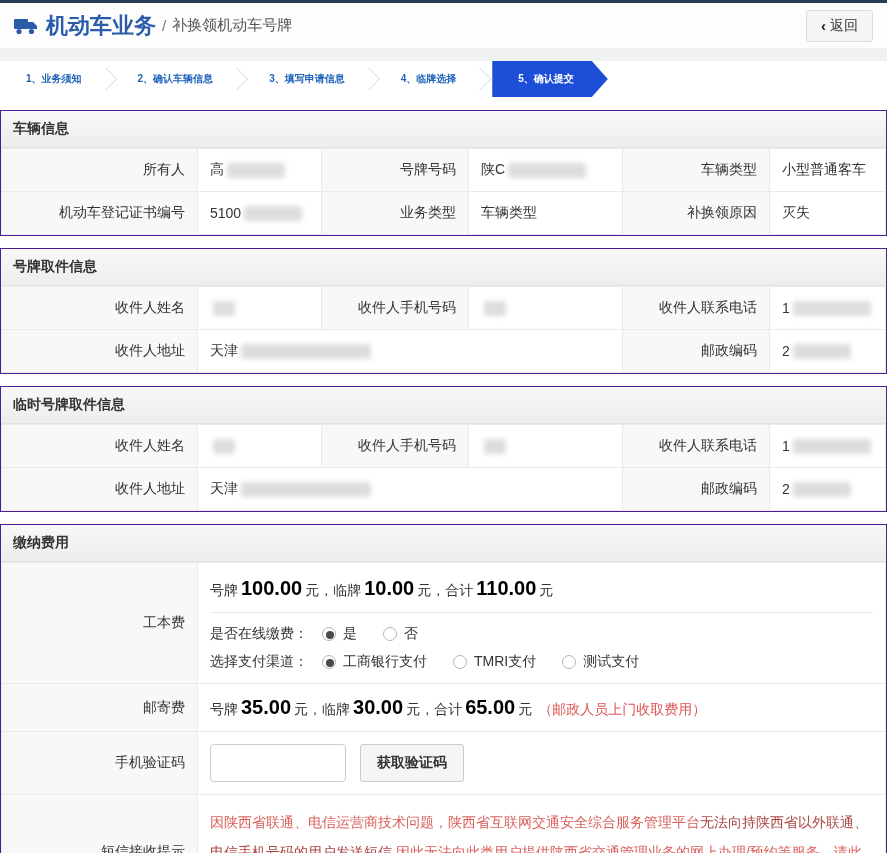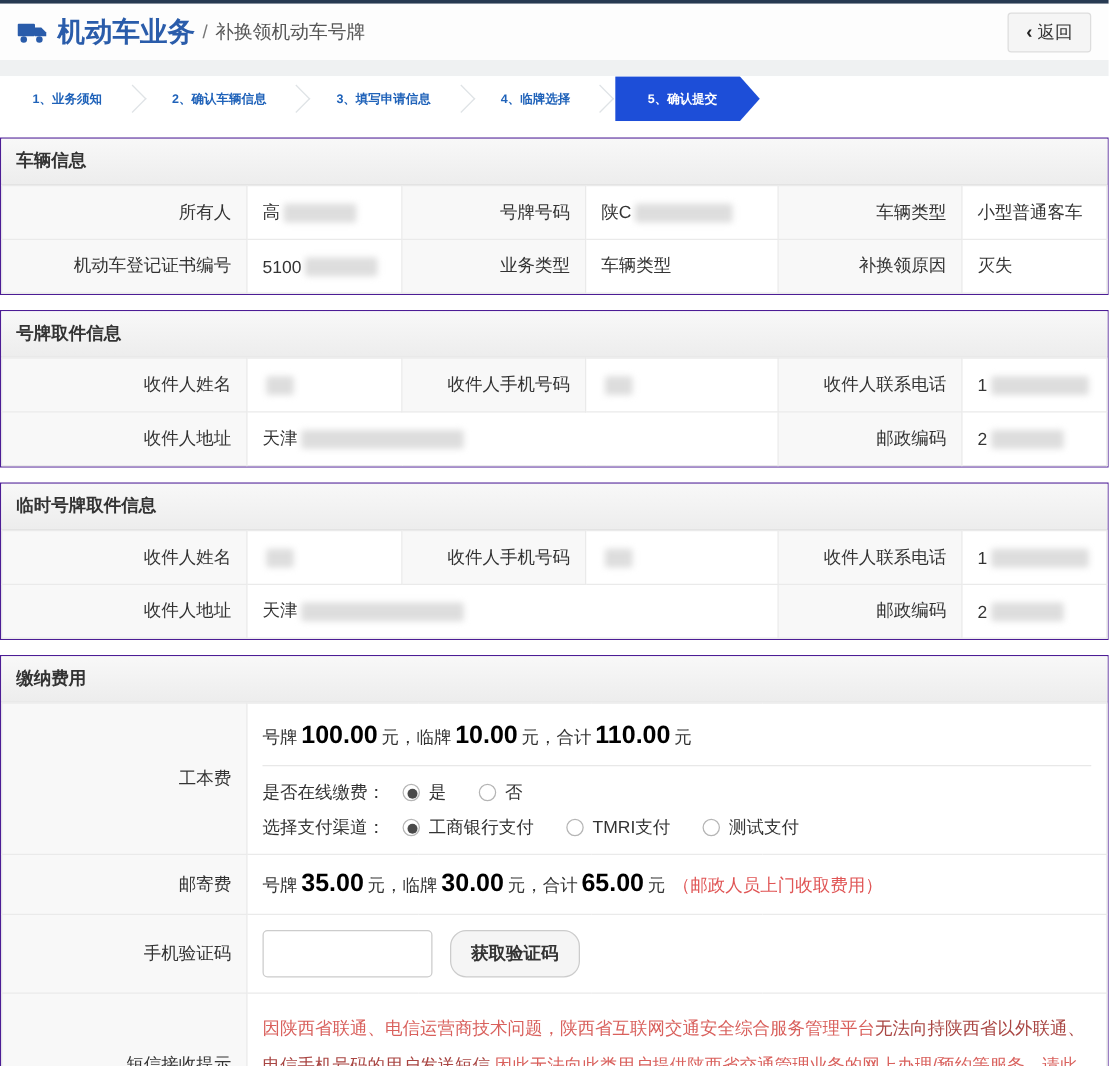--- a/index.html
+++ b/index.html
@@ -53,21 +53,21 @@
   .fee-block-top { padding-bottom: 12px; border-bottom: 1px solid #e8e8e8; margin-bottom: 12px; }
   .pay-row { display: flex; align-items: center; margin-top: 10px; }
   .pay-row-label { color: #333; margin-right: 14px; }
   .radio-opt { display: flex; align-items: center; margin-right: 26px; cursor: pointer; }
   .radio { width: 14px; height: 14px; border: 1px solid #b5b5b5; border-radius: 50%; background: #fff;
            margin-right: 7px; position: relative; flex: 0 0 auto; }
   .radio.checked::after { content: ""; position: absolute; left: 3px; top: 3px; width: 8px; height: 8px;
            border-radius: 50%; background: #4a4a4a; }
   .code-input { width: 136px; height: 38px; border: 1px solid #ccc; border-radius: 4px; padding: 0 8px;
            font-size: 14px; margin-right: 10px; vertical-align: middle; }
-  .code-btn { height: 38px; background: #f5f5f5; border: 1px solid #ccc; border-radius: 13px;
+  .code-btn { height: 38px; background: #f5f5f5; border: 1px solid #ccc; border-radius: 3px;
            padding: 0 16px; font-size: 14px; font-weight: bold; color: #333; cursor: pointer; vertical-align: middle; }
   .notice { line-height: 30px; color: #d9605c; }
   .notice .em { color: #a94643; }
 </style>
 </head>
 <body>
 
 <div class="topstrip"></div>
 
 <div class="header">

